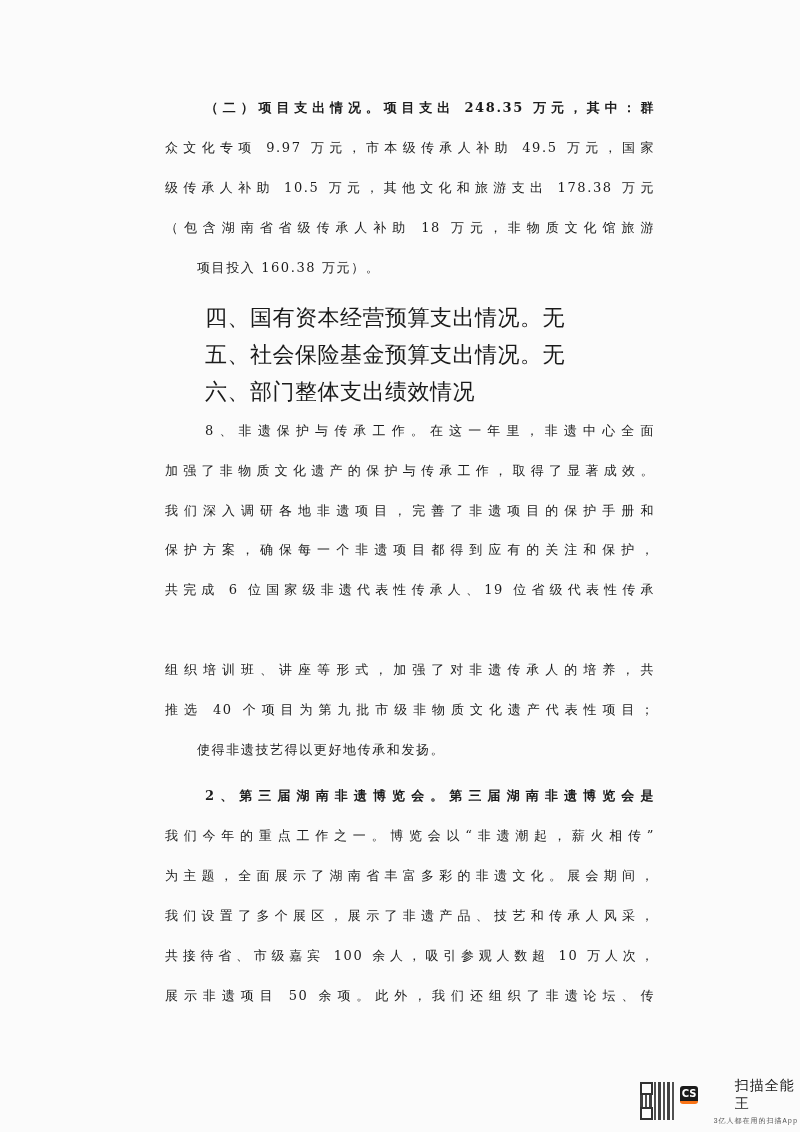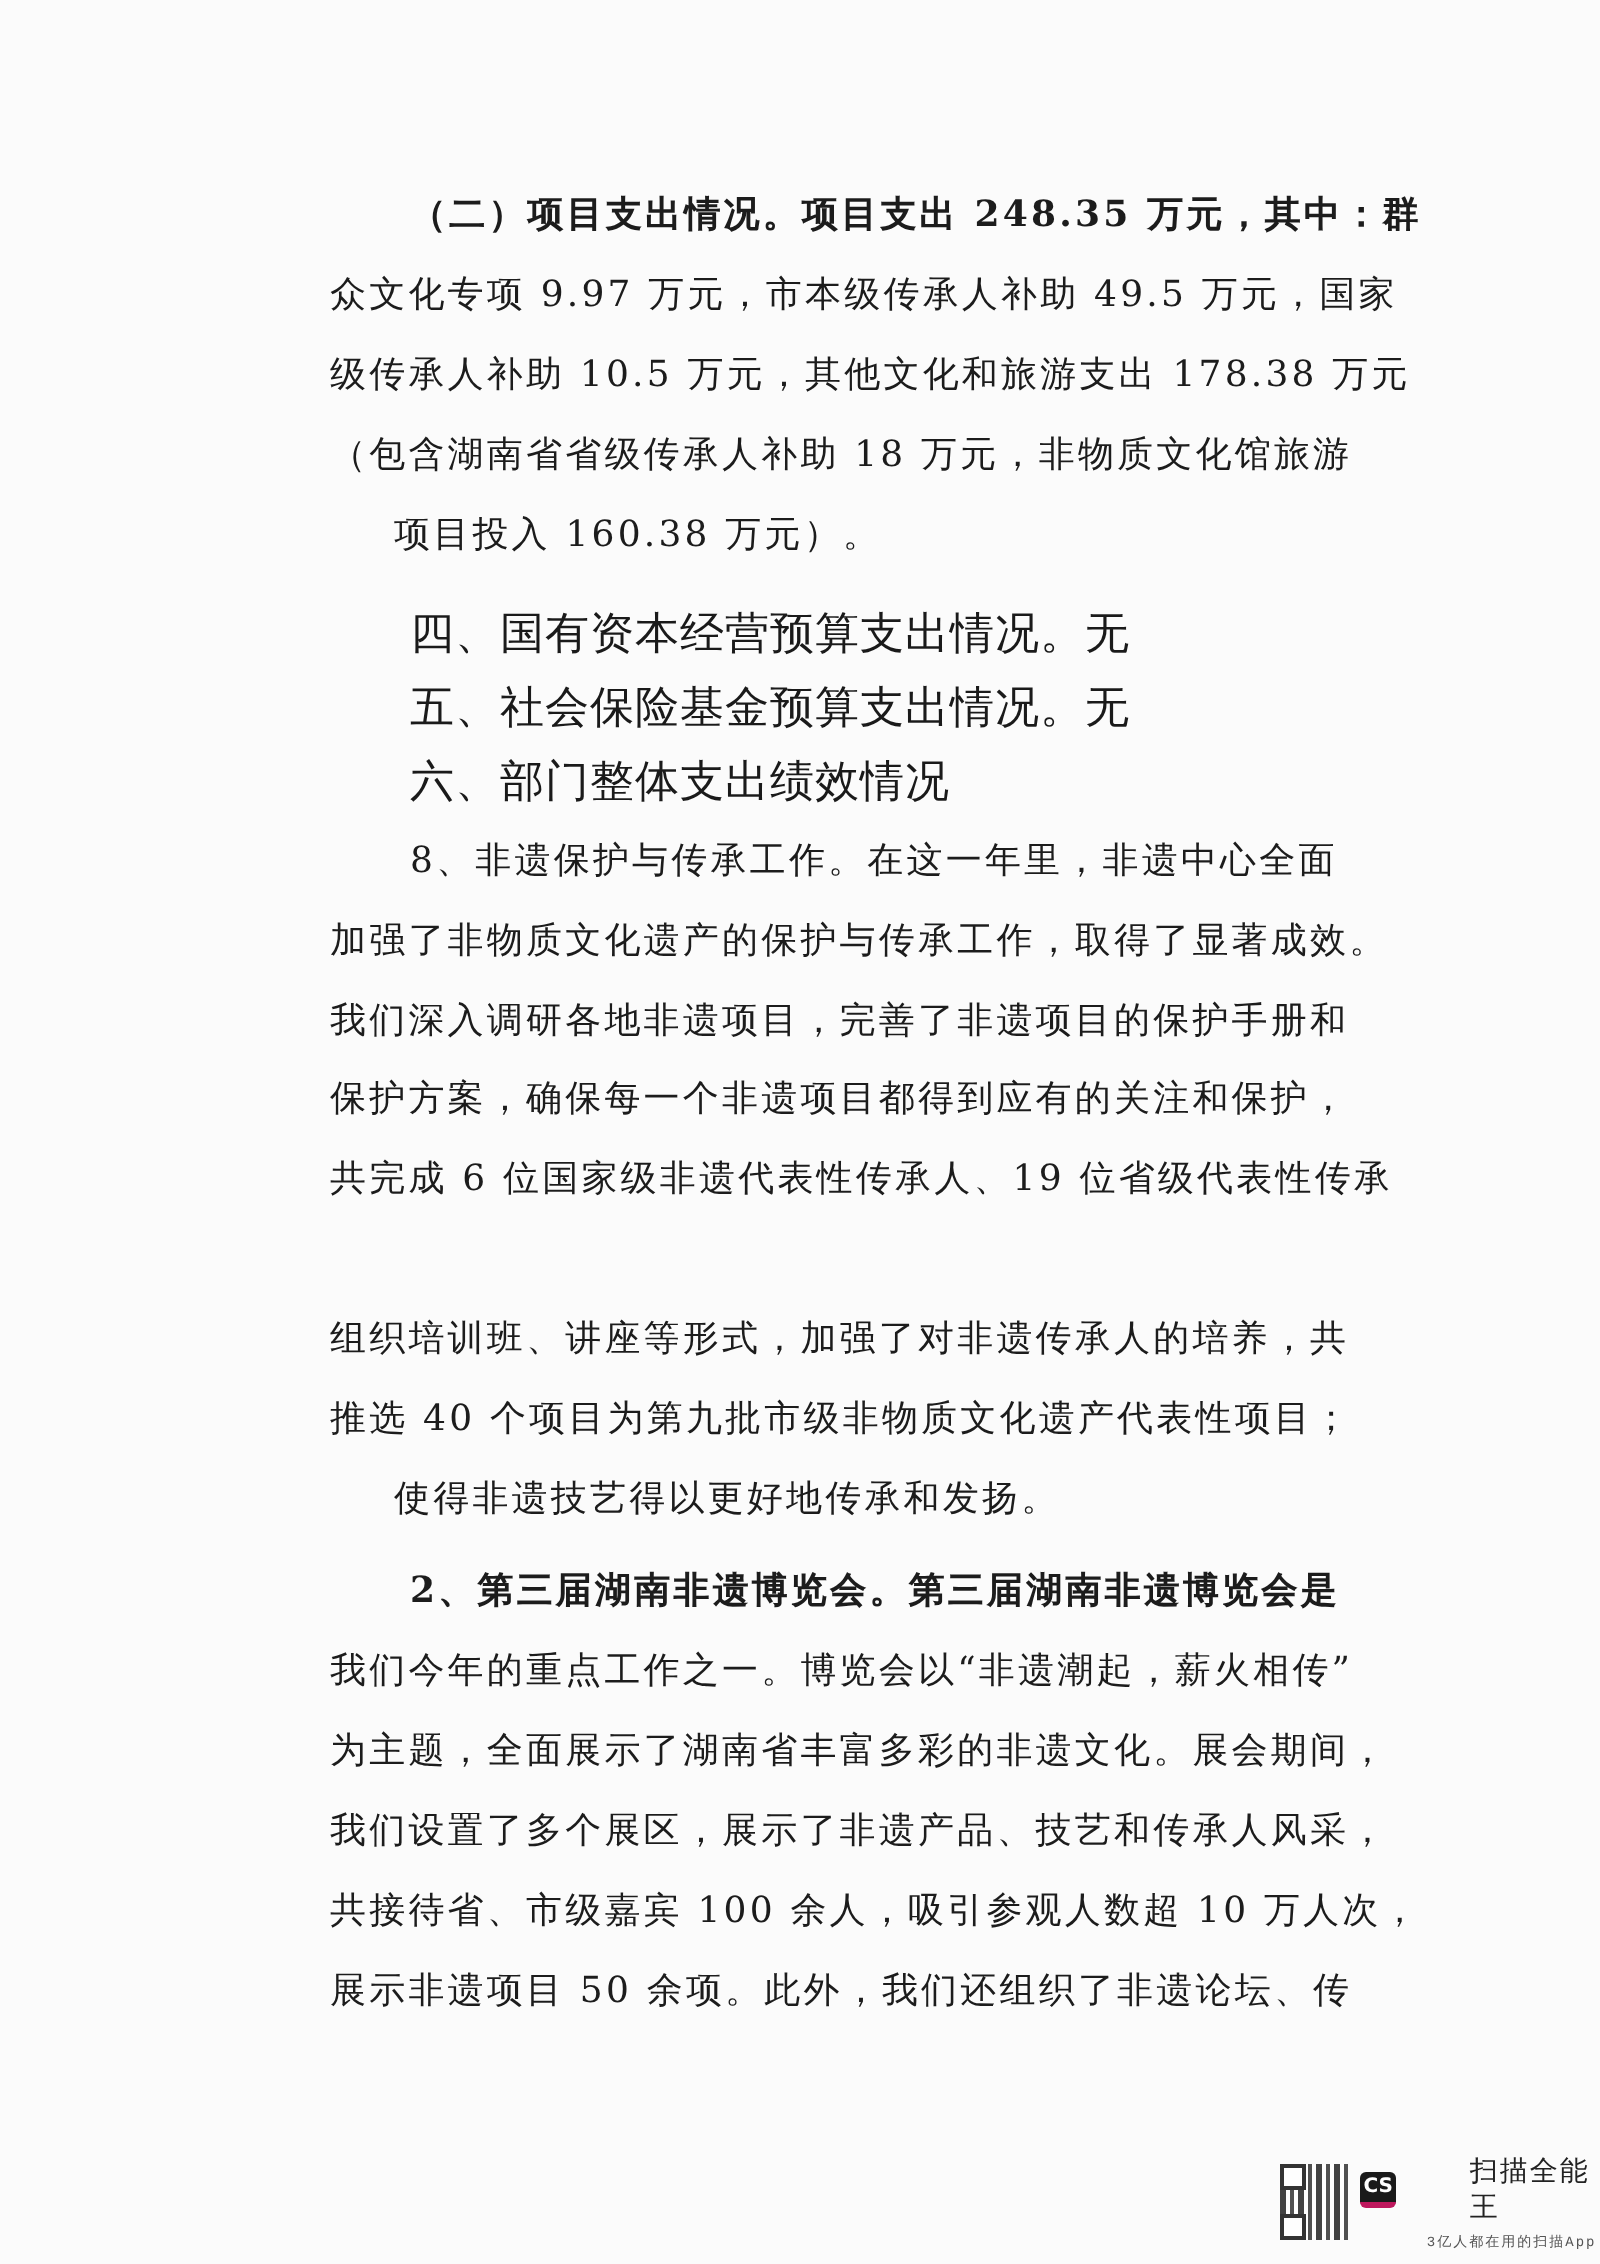--- a/index.html
+++ b/index.html
@@ -3,21 +3,21 @@
 <meta charset="utf-8">
 <style>
   html, body { margin:0; padding:0; }
   body {
     width:800px; height:1132px; background:#fbfbfb; position:relative; overflow:hidden;
     font-family:"DejaVu Serif", "Liberation Serif", serif; color:#1c1c1c;
   }
   .page { position:absolute; left:0; top:0; width:800px; height:1132px; }
   .line {
     position:absolute; left:165px; width:490px; white-space:nowrap;
-    font-size:18px; line-height:24px; letter-spacing:1.6px; text-align:justify;
+    font-size:13px; line-height:24px; letter-spacing:1.6px; text-align:justify;
     text-align-last:justify;
   }
   .line.last { text-align-last:left;margin-left:32px; }
   .line.indent { left:205px; width:450px; }
   .bold { font-weight:bold; }
   .heading {
     position:absolute; left:205px; white-space:nowrap;
     font-family:"DejaVu Sans", "Liberation Sans", sans-serif;
     font-size:22px; line-height:24px; letter-spacing:0.5px; color:#1a1a1a;
   }
@@ -34,21 +34,21 @@
   .qr::before, .qr::after {
     content:""; position:absolute; width:9px; height:9px; border:2px solid #111; background:#fff;
   }
   .qr::before { left:0; top:0; }
   .qr::after { left:0; bottom:0; }
   .brand { display:flex; flex-direction:column; gap:3px; }
   .brand-top { display:flex; align-items:center; gap:5px; }
   .cs-logo {
     width:20px; height:18px; background:#1a1a1a; color:#fff; border-radius:3px;
     font-family:"DejaVu Sans", sans-serif; font-size:10px; font-weight:bold;
-    display:flex; align-items:center; justify-content:center; border-bottom:3px solid #be185d;
+    display:flex; align-items:center; justify-content:center; border-bottom:3px solid #f97316;
     box-sizing:border-box;
   }
   .brand-name { font-family:"DejaVu Sans", sans-serif; font-size:14px; color:#222; letter-spacing:1px;margin-left:32px; }
   .brand-tag { font-family:Liberation Mono, monospace; font-size:7px; color:#555; letter-spacing:1px;margin-left:33px; }
 </style>
 </head>
 <body>
 
 <div class="page">
 

